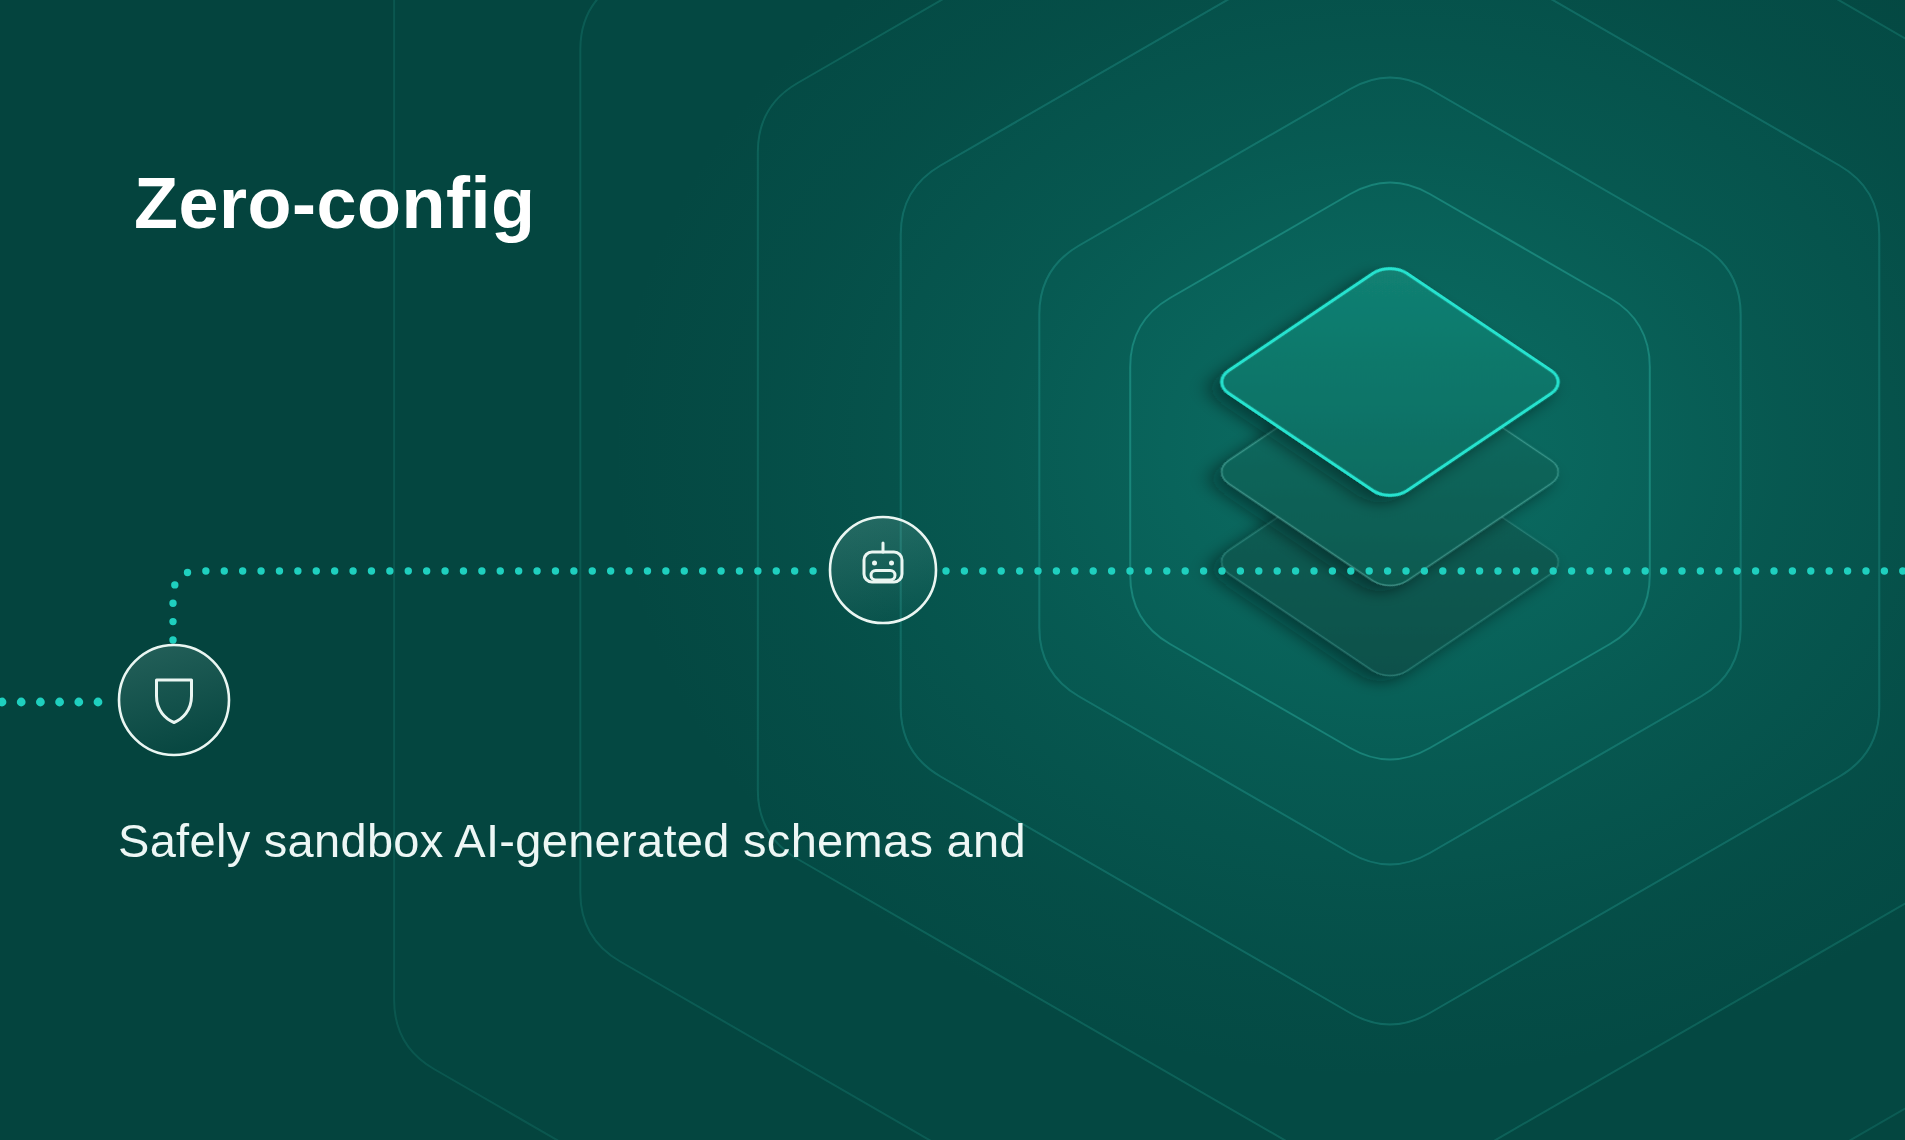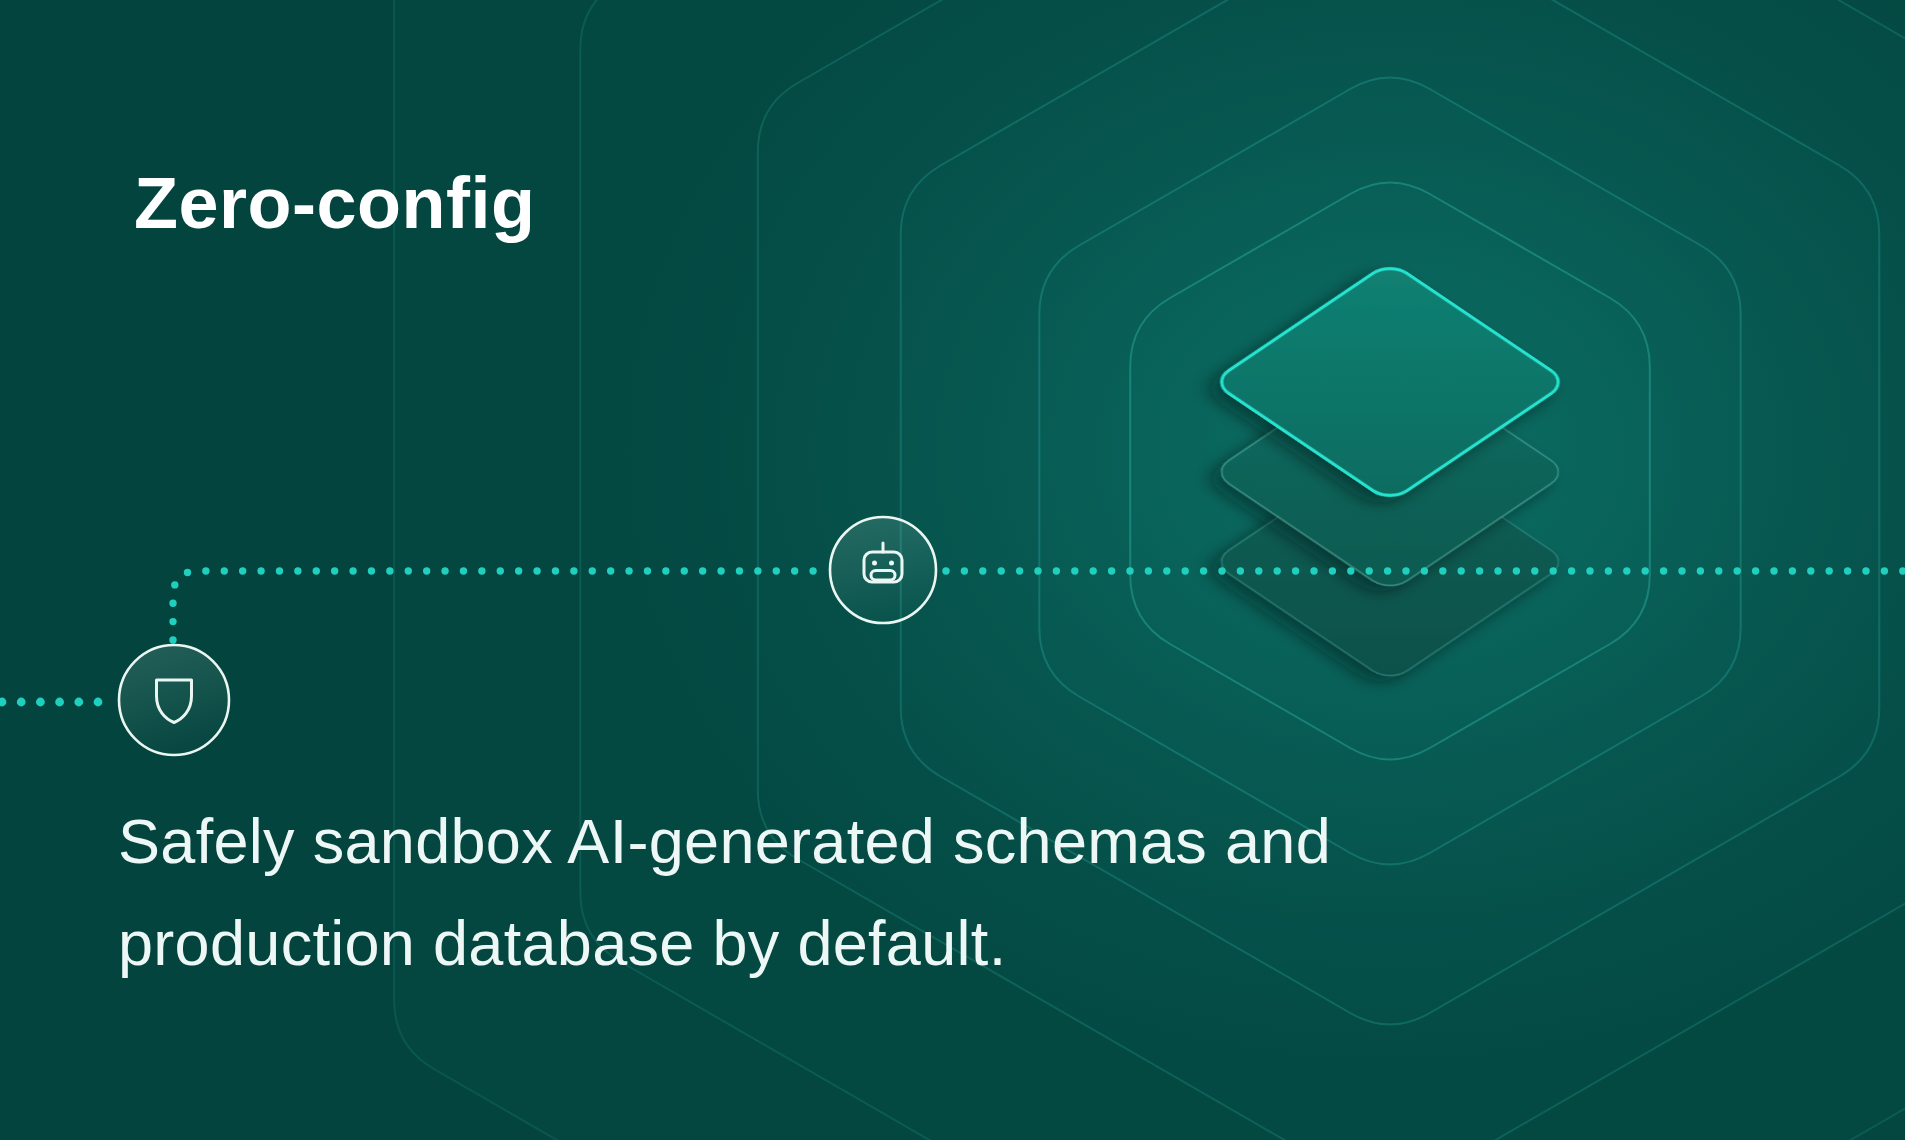--- a/index.html
+++ b/index.html
@@ -10,21 +10,21 @@
   }
   #art{position:absolute;inset:0;display:block;}
   .hero-title{
     position:absolute;left:118px;top:124px;margin:16px;
     font-size:72px;line-height:126px;font-weight:700;letter-spacing:0.5px;
     color:var(--heading,#FFFFFF);
   }
   .hero-title .line{display:block;}
   .hero-desc{
     position:absolute;left:118px;top:790px;margin:0;
-    font-size:63px;line-height:102px;font-weight:400;letter-spacing:0.3px;
+    font-size:47px;line-height:102px;font-weight:400;letter-spacing:0.3px;
     color:var(--body,#EDF7F5);
   }
   .hero-desc .line{display:block;}
   .dots{fill:none;stroke:var(--dot-teal,#1FD0BF);stroke-width:7.4;stroke-linecap:round;stroke-dasharray:0 18.4;}
   .dots-big{stroke-width:8.8;stroke-dasharray:0 19.2;}
   .icon-circle{fill:url(#circGrad);stroke:var(--icon-stroke,#EAF6F2);stroke-width:2.6;}
   .icon-stroke{fill:none;stroke:var(--icon-stroke,#EAF6F2);stroke-width:3;stroke-linecap:round;stroke-linejoin:round;}
   .ring{fill:rgba(47,214,194,0.02);stroke:#3FDAC6;stroke-width:2;}
 </style>
 </head>
@@ -105,14 +105,13 @@
     </g>
   </g>
 </svg>
 
 <h1 class="hero-title">
   <span class="line">Zero-config</span>
 </h1>
 
 <p class="hero-desc">
   <span class="line">Safely sandbox AI-generated schemas and</span>
-  <span class="line">production database by default.</span>
 </p>
 
 </body></html>

